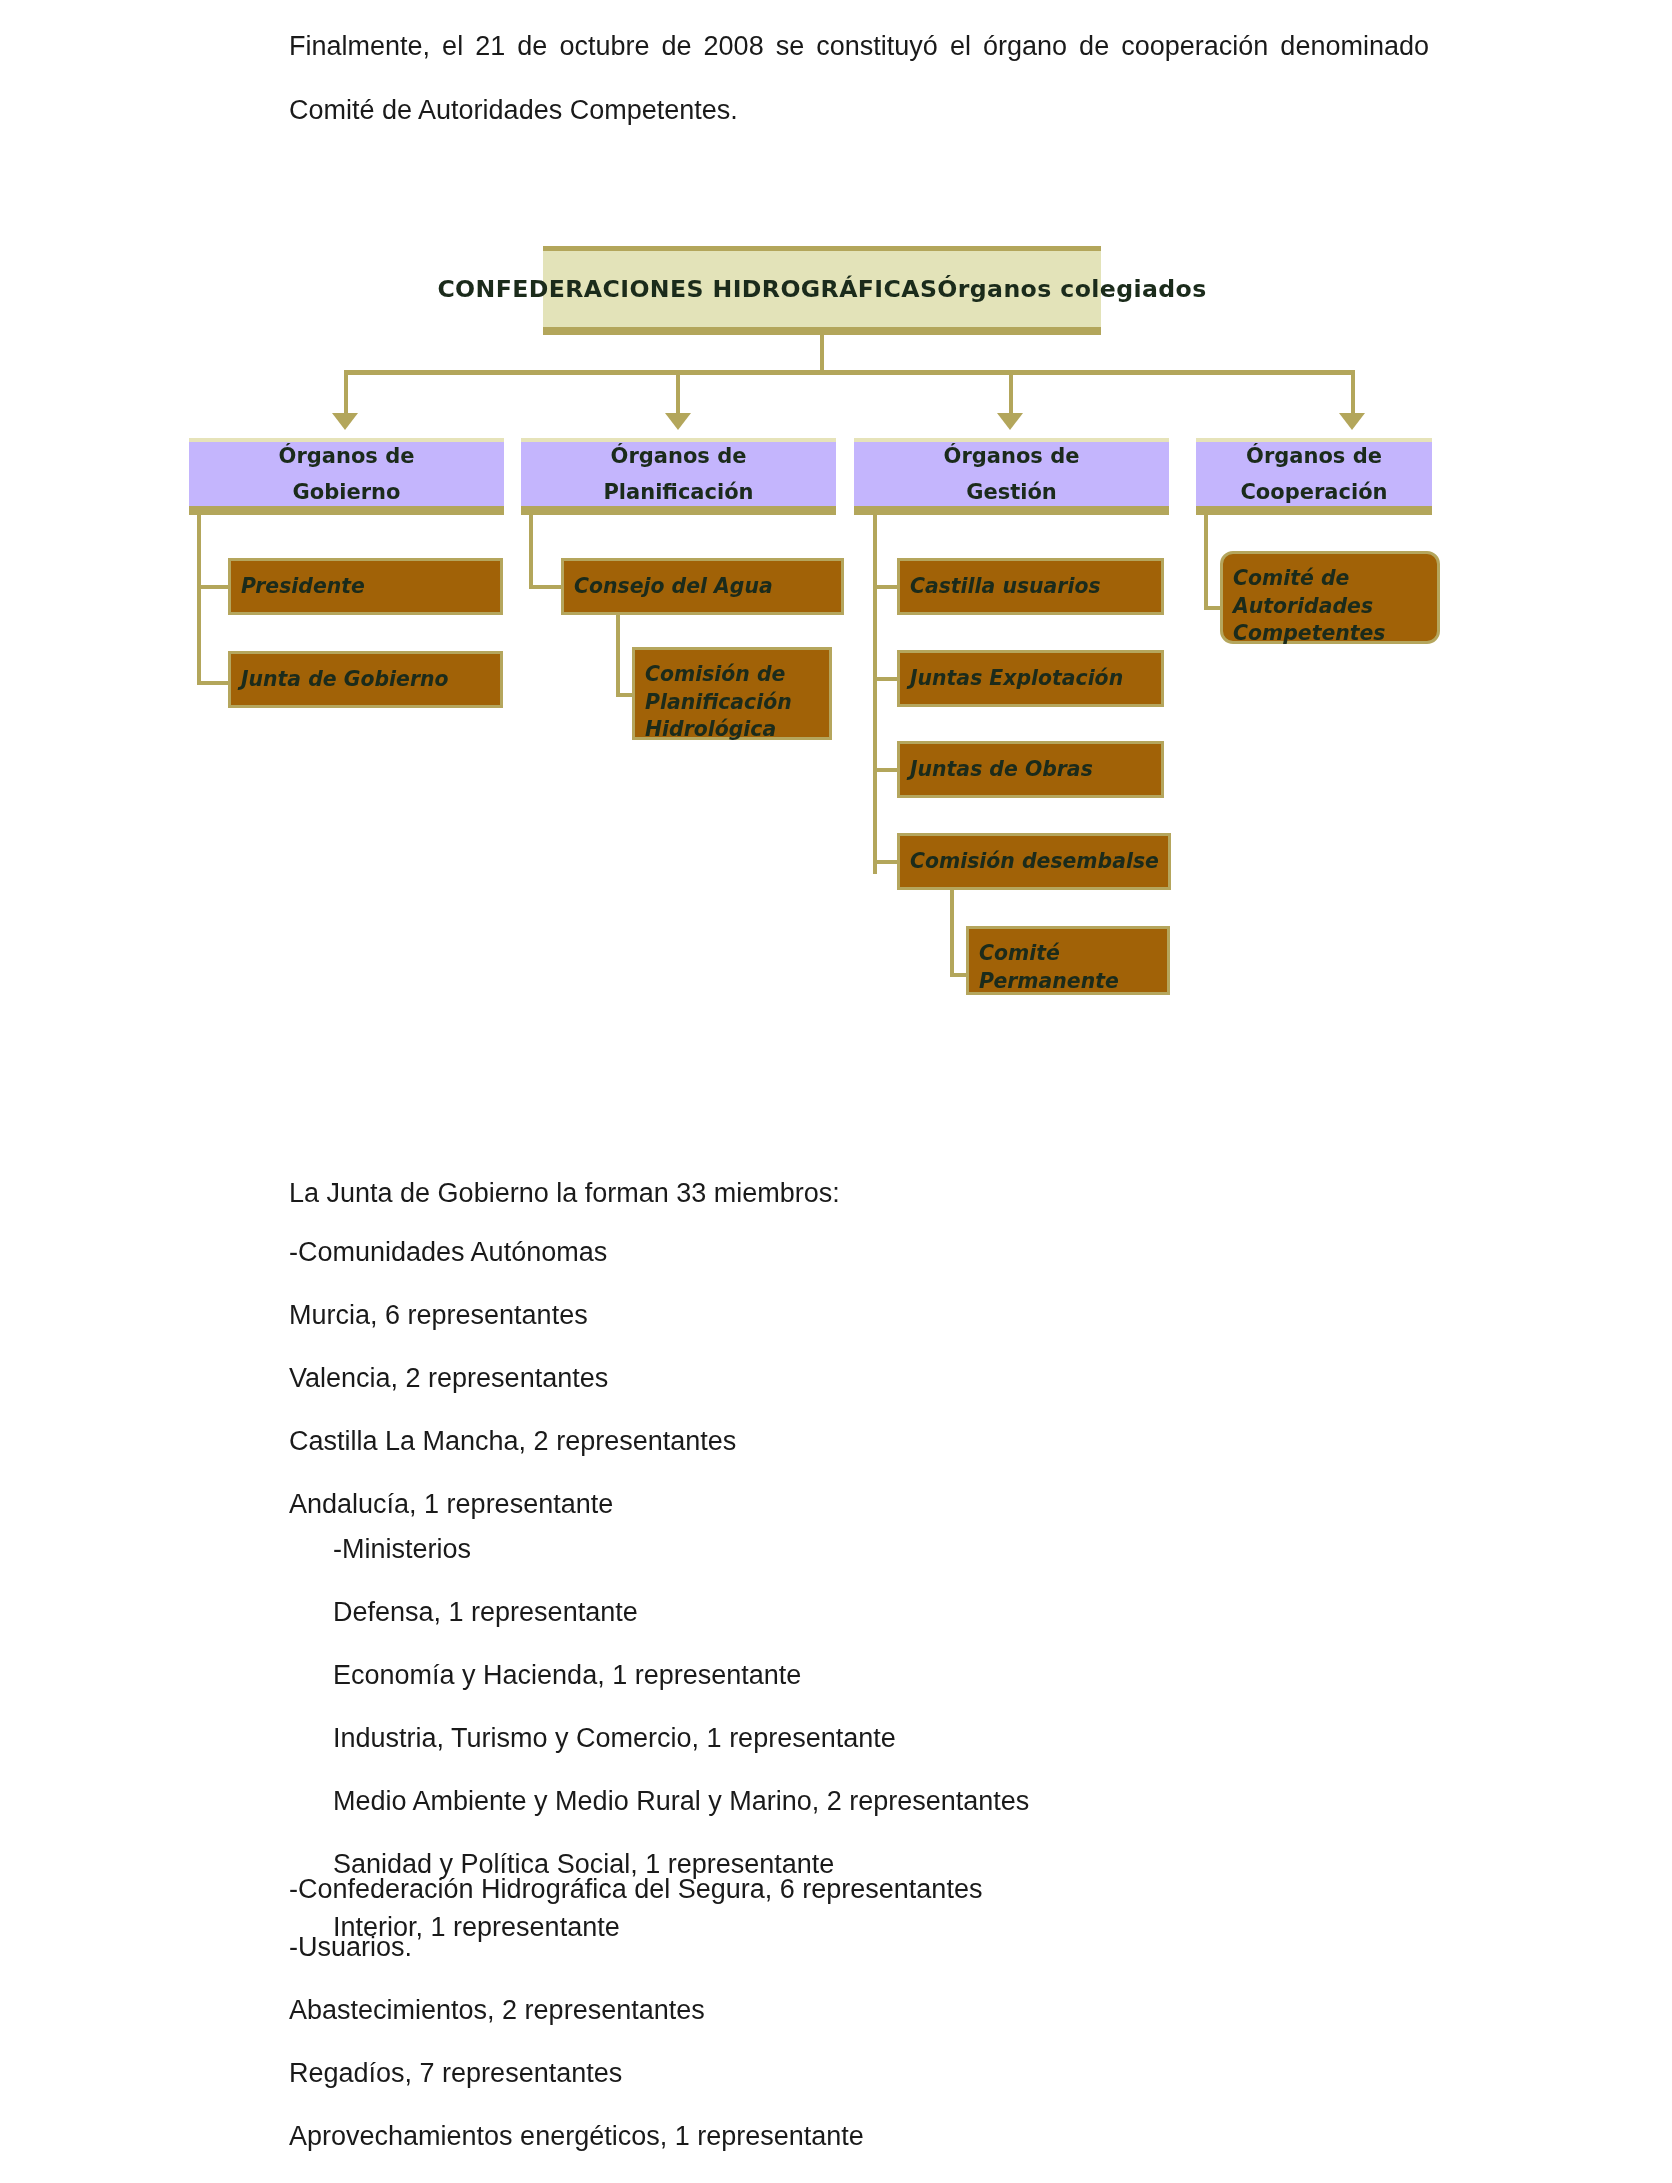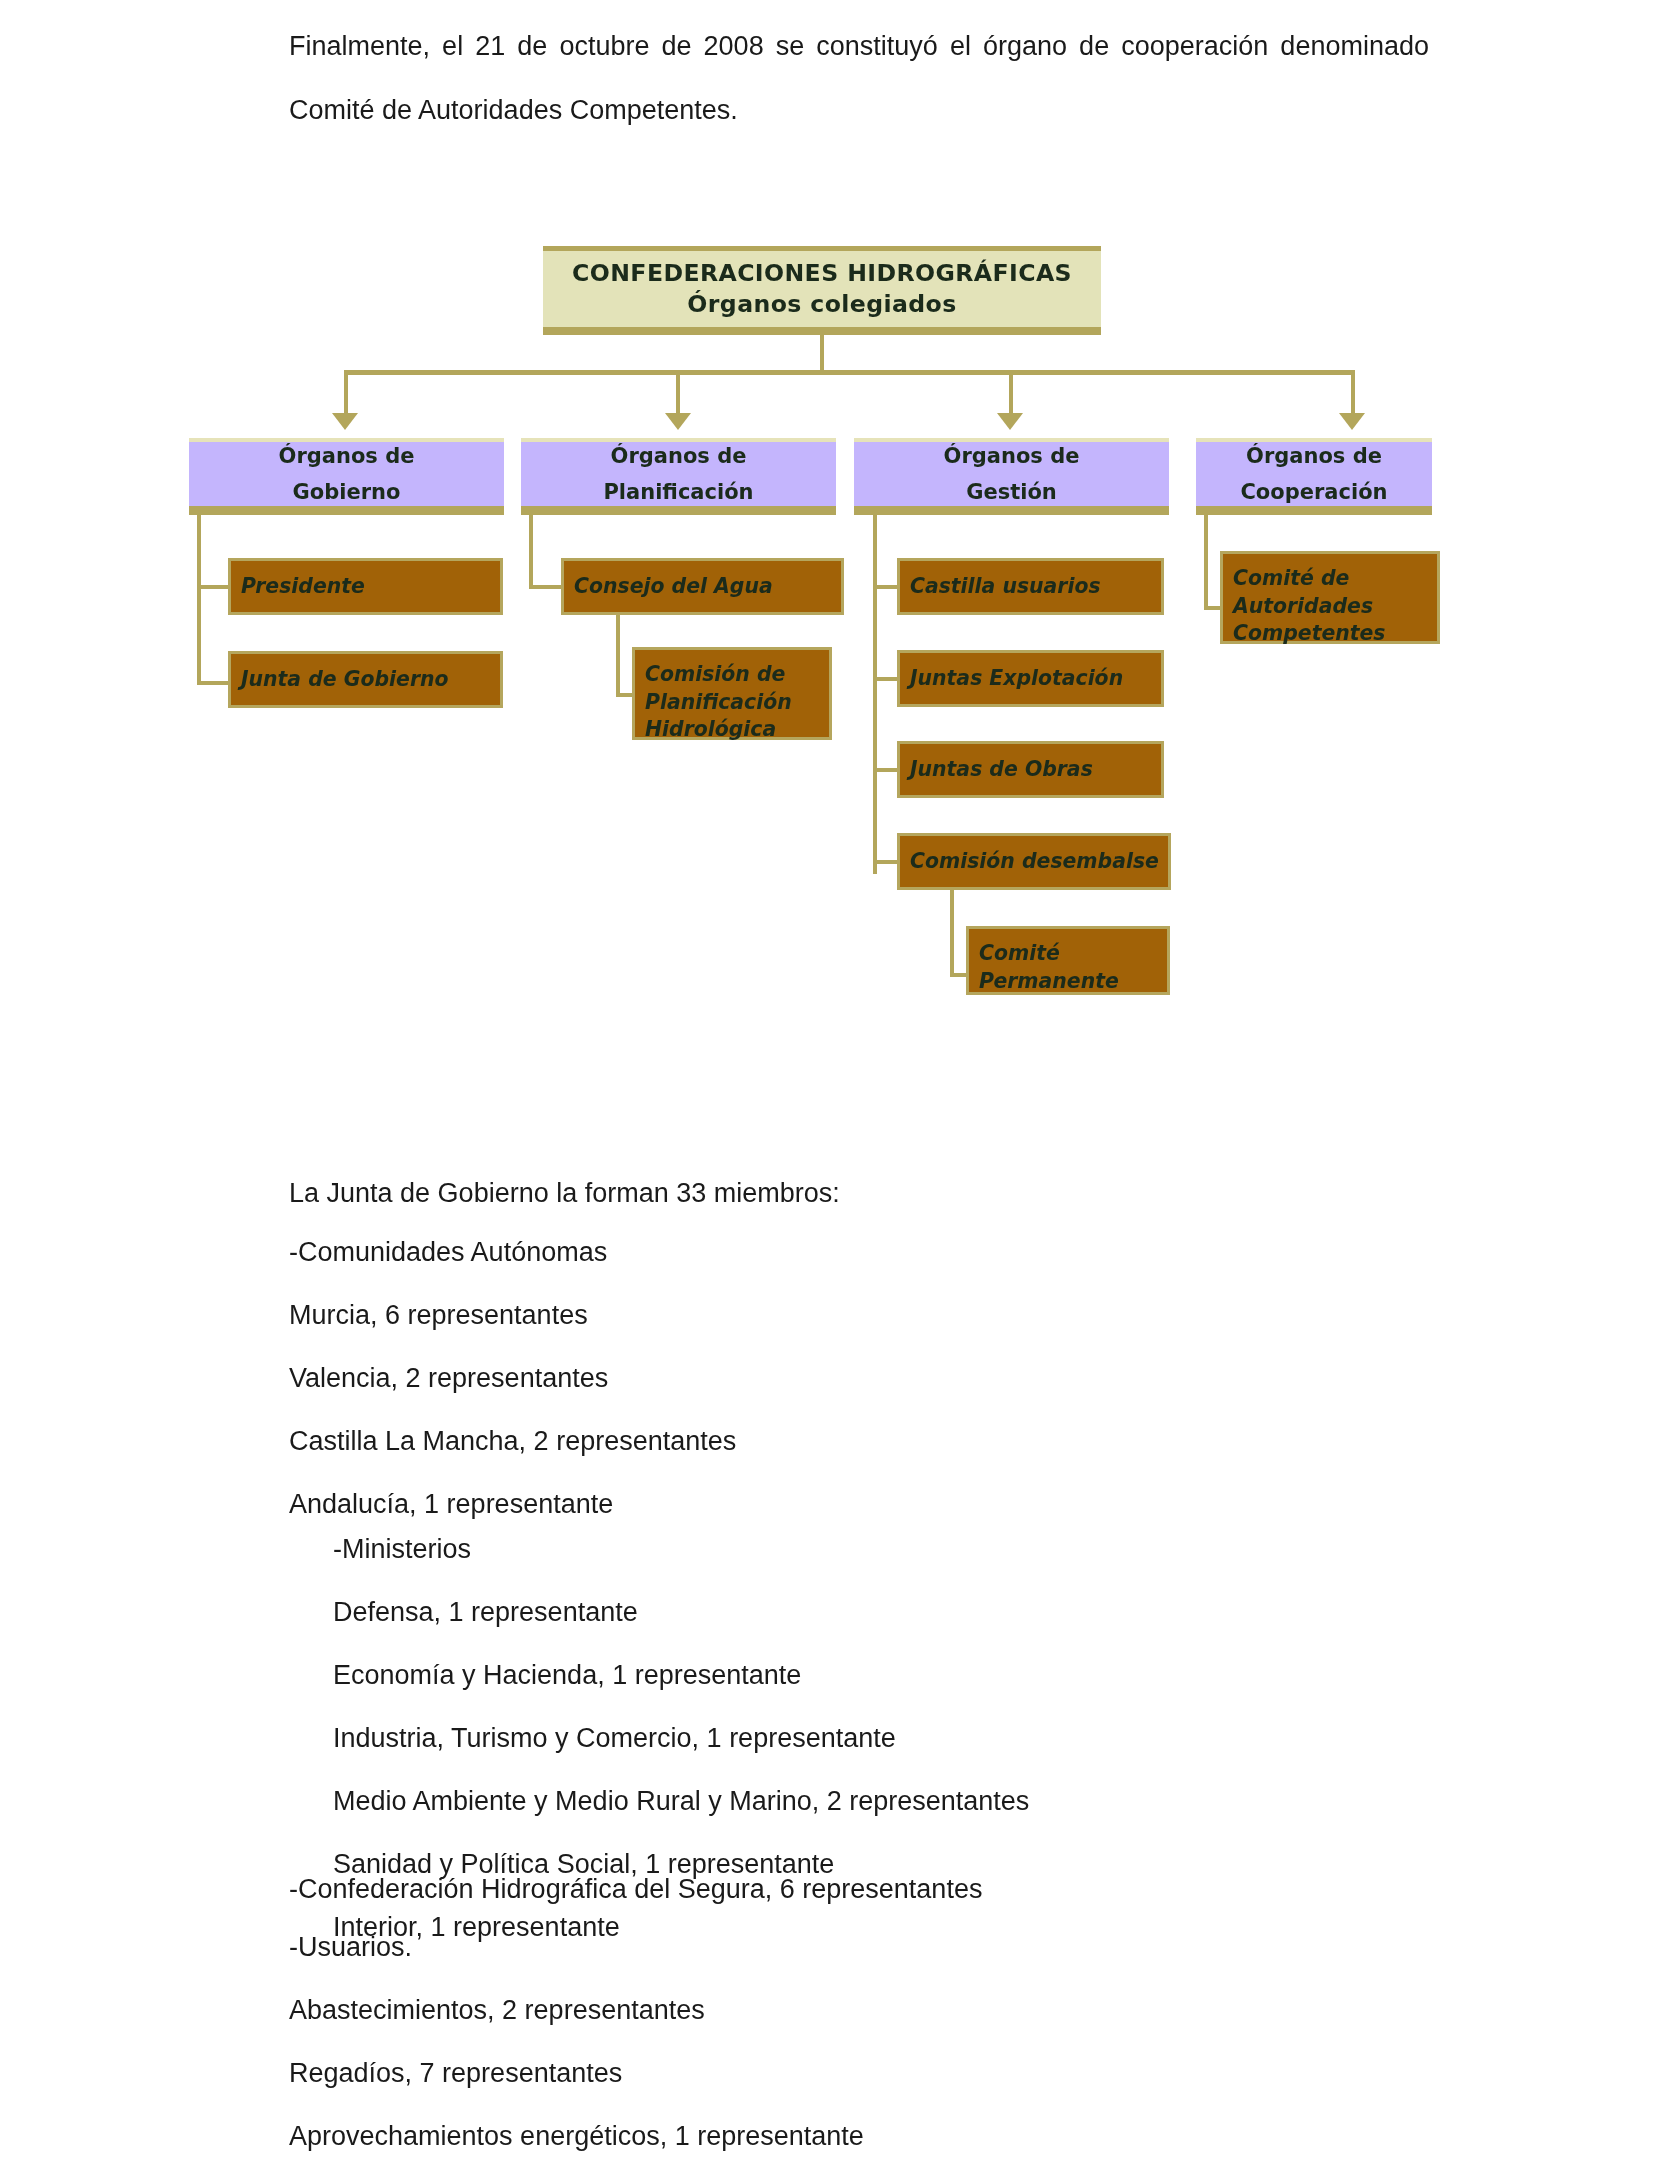--- a/index.html
+++ b/index.html
@@ -73,21 +73,20 @@
     position: absolute;
     box-sizing: border-box;
   }
 
   
   .node-root {
     background: #e3e3b9;
     border-top: 5.5px solid #b3a65b;
     border-bottom: 8.7px solid #b3a65b;
     display: flex;
-    flex-direction: column;
     align-items: center;
     justify-content: center;
   }
   .node-root .line {
     font-family: "DejaVu Sans", sans-serif;
     font-weight: bold;
     font-size: 23.6px;
     letter-spacing: 0.4px;
     color: #1b2b1b;
     line-height: 31px;
@@ -252,21 +251,21 @@
   <div class="conn conn-h" style="left:950px; top:973px; width:17.3px; height:3.9px;"></div>
 
   <div class="node node-leaf top-align" style="left:966px; top:926px; width:204px; height:69px;">
     <span class="leaf-text">Comité
 Permanente</span>
   </div>
 
   <div class="conn conn-v" style="left:1204px; top:515px; width:3.9px; height:95px;"></div>
   <div class="conn conn-h" style="left:1204px; top:606px; width:17.3px; height:3.9px;"></div>
 
-  <div class="node node-leaf top-align" style="left:1220px; top:551px; width:220px; height:93px;">
+  <div class="node node-leaf top-align" style="left:1220px; top:551px; width:220px; height:93px;border-radius:13px;">
     <span class="leaf-text">Comité de
 Autoridades
 Competentes</span>
   </div>
 
 </div>
 
 <div class="doc-para" id="members-block">La Junta de Gobierno la forman 33 miembros:</div>
 
 <div class="doc-para" id="autonomas-block">-Comunidades Autónomas

